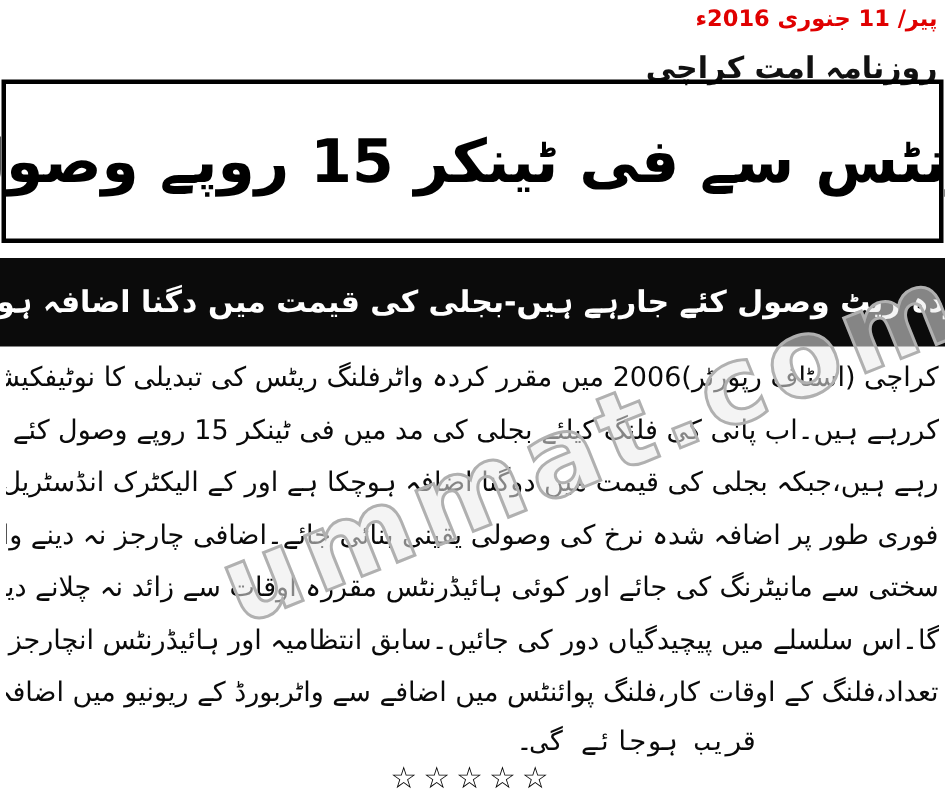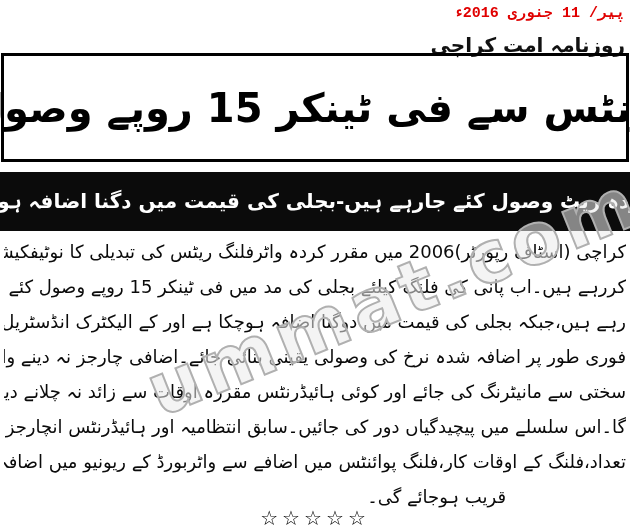--- a/index.html
+++ b/index.html
@@ -9,21 +9,20 @@
     background:#ffffff;
     overflow:hidden;
     font-family:"DejaVu Sans","Liberation Sans",sans-serif;
   }
   .pub-date{
     position:absolute;top:3px;right:5px;
     direction:rtl;unicode-bidi:embed;
     font-size:15px;font-weight:bold;
     color:#e00000;
     white-space:nowrap;
-    font-family:Liberation Mono, monospace;
   }
   .paper-name{
     position:absolute;top:33px;right:5px;
     direction:rtl;unicode-bidi:embed;
     font-size:20px;font-weight:bold;
     color:#111;
     white-space:nowrap;
   }
   .headline-box{
     position:absolute;top:53px;left:1px;right:1px;height:109px;
@@ -60,20 +59,21 @@
     font-size:18px;
     text-align:justify;
     text-align-last:justify;
     overflow:hidden;
     white-space:nowrap;
   }
   .body-line.last{
     text-align:center;
     text-align-last:right;
     padding-right:120px;
+    font-family:Liberation Mono, monospace;
   }
   .watermark{
     position:absolute;left:135px;top:355px;
     transform:rotate(-22deg);
     transform-origin:left top;
     font-size:72px;font-weight:bold;
     letter-spacing:5px;
     color:rgba(235,235,235,0.55);
     -webkit-text-stroke:2px #b0b0b0;
     white-space:nowrap;

